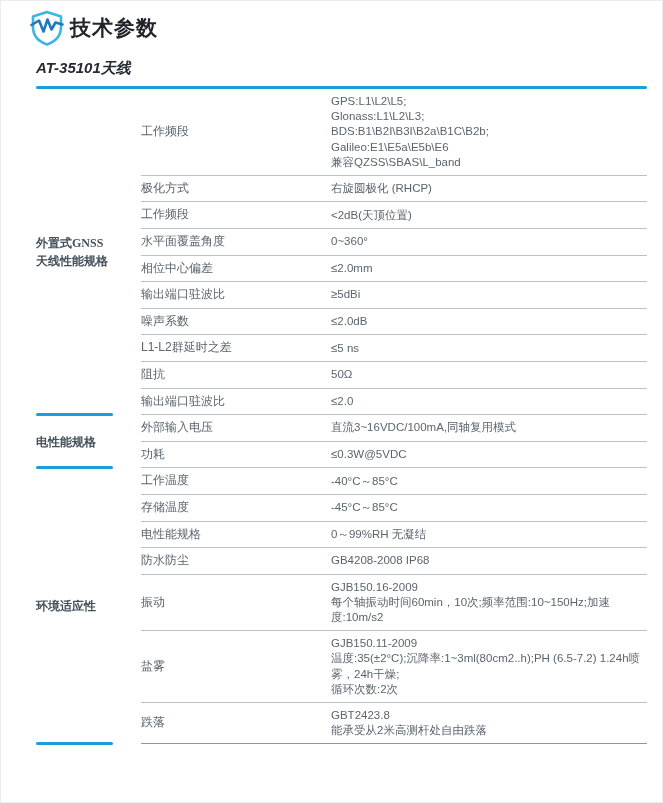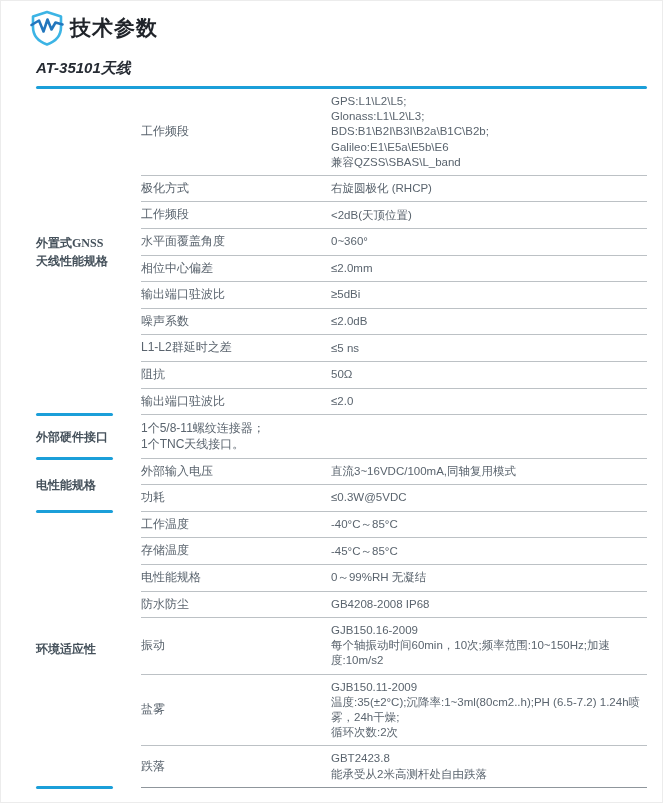--- a/index.html
+++ b/index.html
@@ -145,29 +145,20 @@
           <div class="lbl">阻抗</div>
           <div class="val">50Ω</div>
         </div>
         <div class="row">
           <div class="lbl">输出端口驻波比</div>
           <div class="val">≤2.0</div>
         </div>
       </div>
     </div>
     <div class="section">
-      <div class="cat">外部硬件接口</div>
-      <div class="rows">
-        <div class="row">
-          <div class="cell-full">1个5/8-11螺纹连接器；
-1个TNC天线接口。</div>
-        </div>
-      </div>
-    </div>
-    <div class="section">
       <div class="cat">电性能规格</div>
       <div class="rows">
         <div class="row">
           <div class="lbl">外部输入电压</div>
           <div class="val">直流3~16VDC/100mA,同轴复用模式</div>
         </div>
         <div class="row">
           <div class="lbl">功耗</div>
           <div class="val">≤0.3W@5VDC</div>
         </div>

